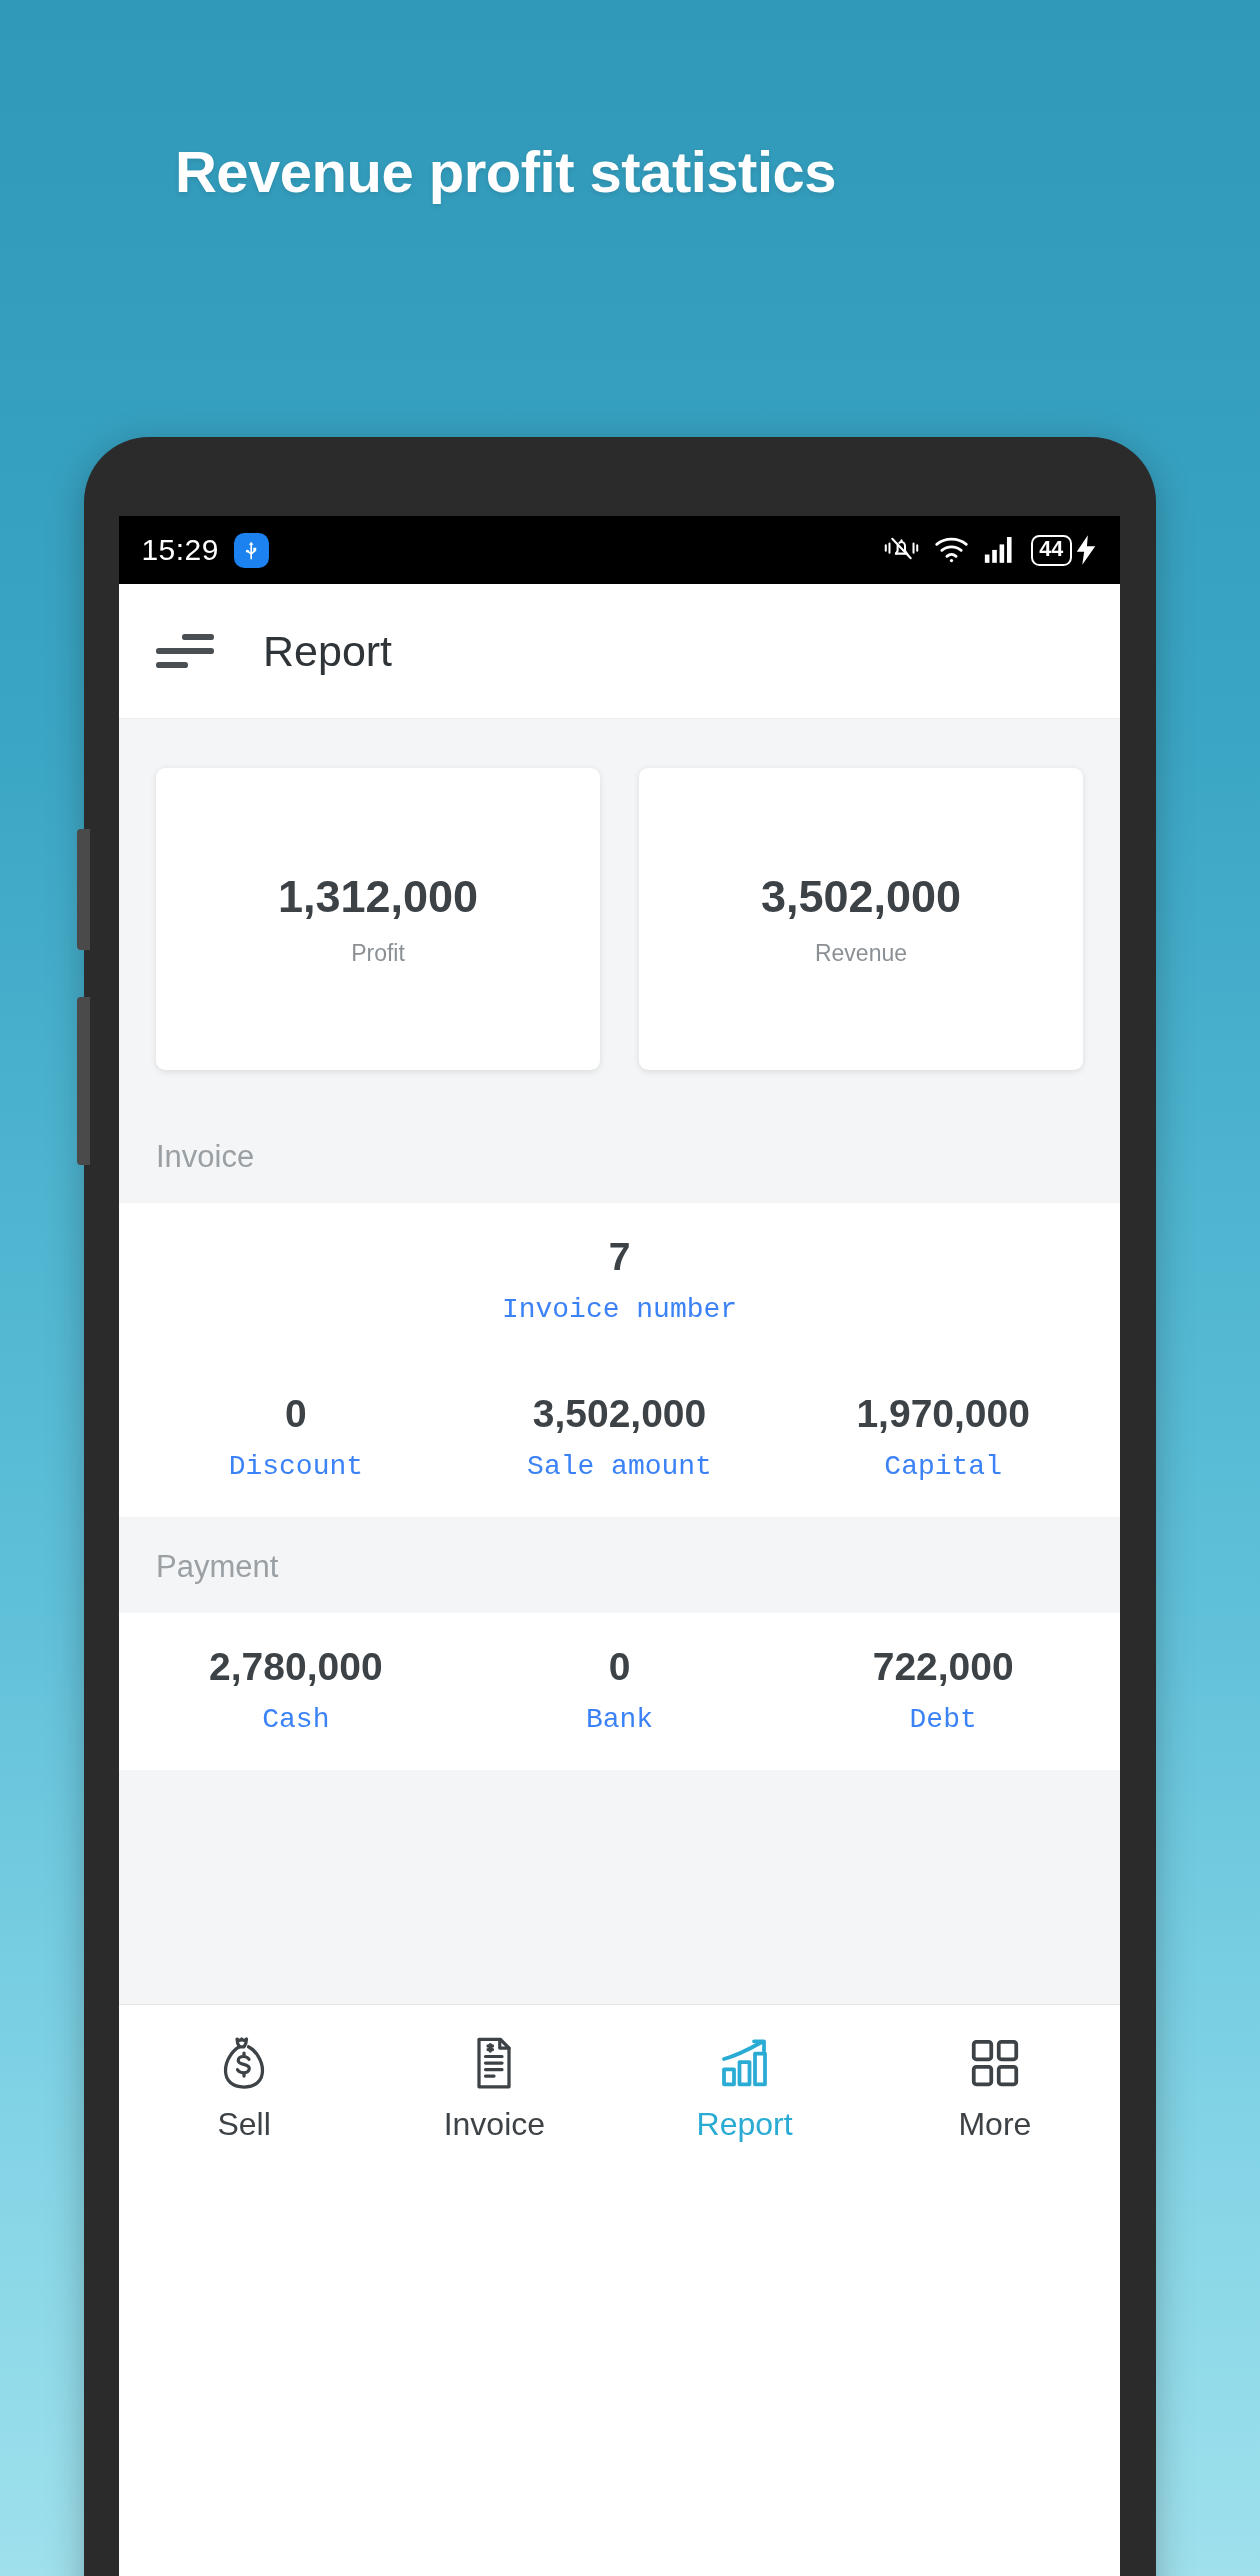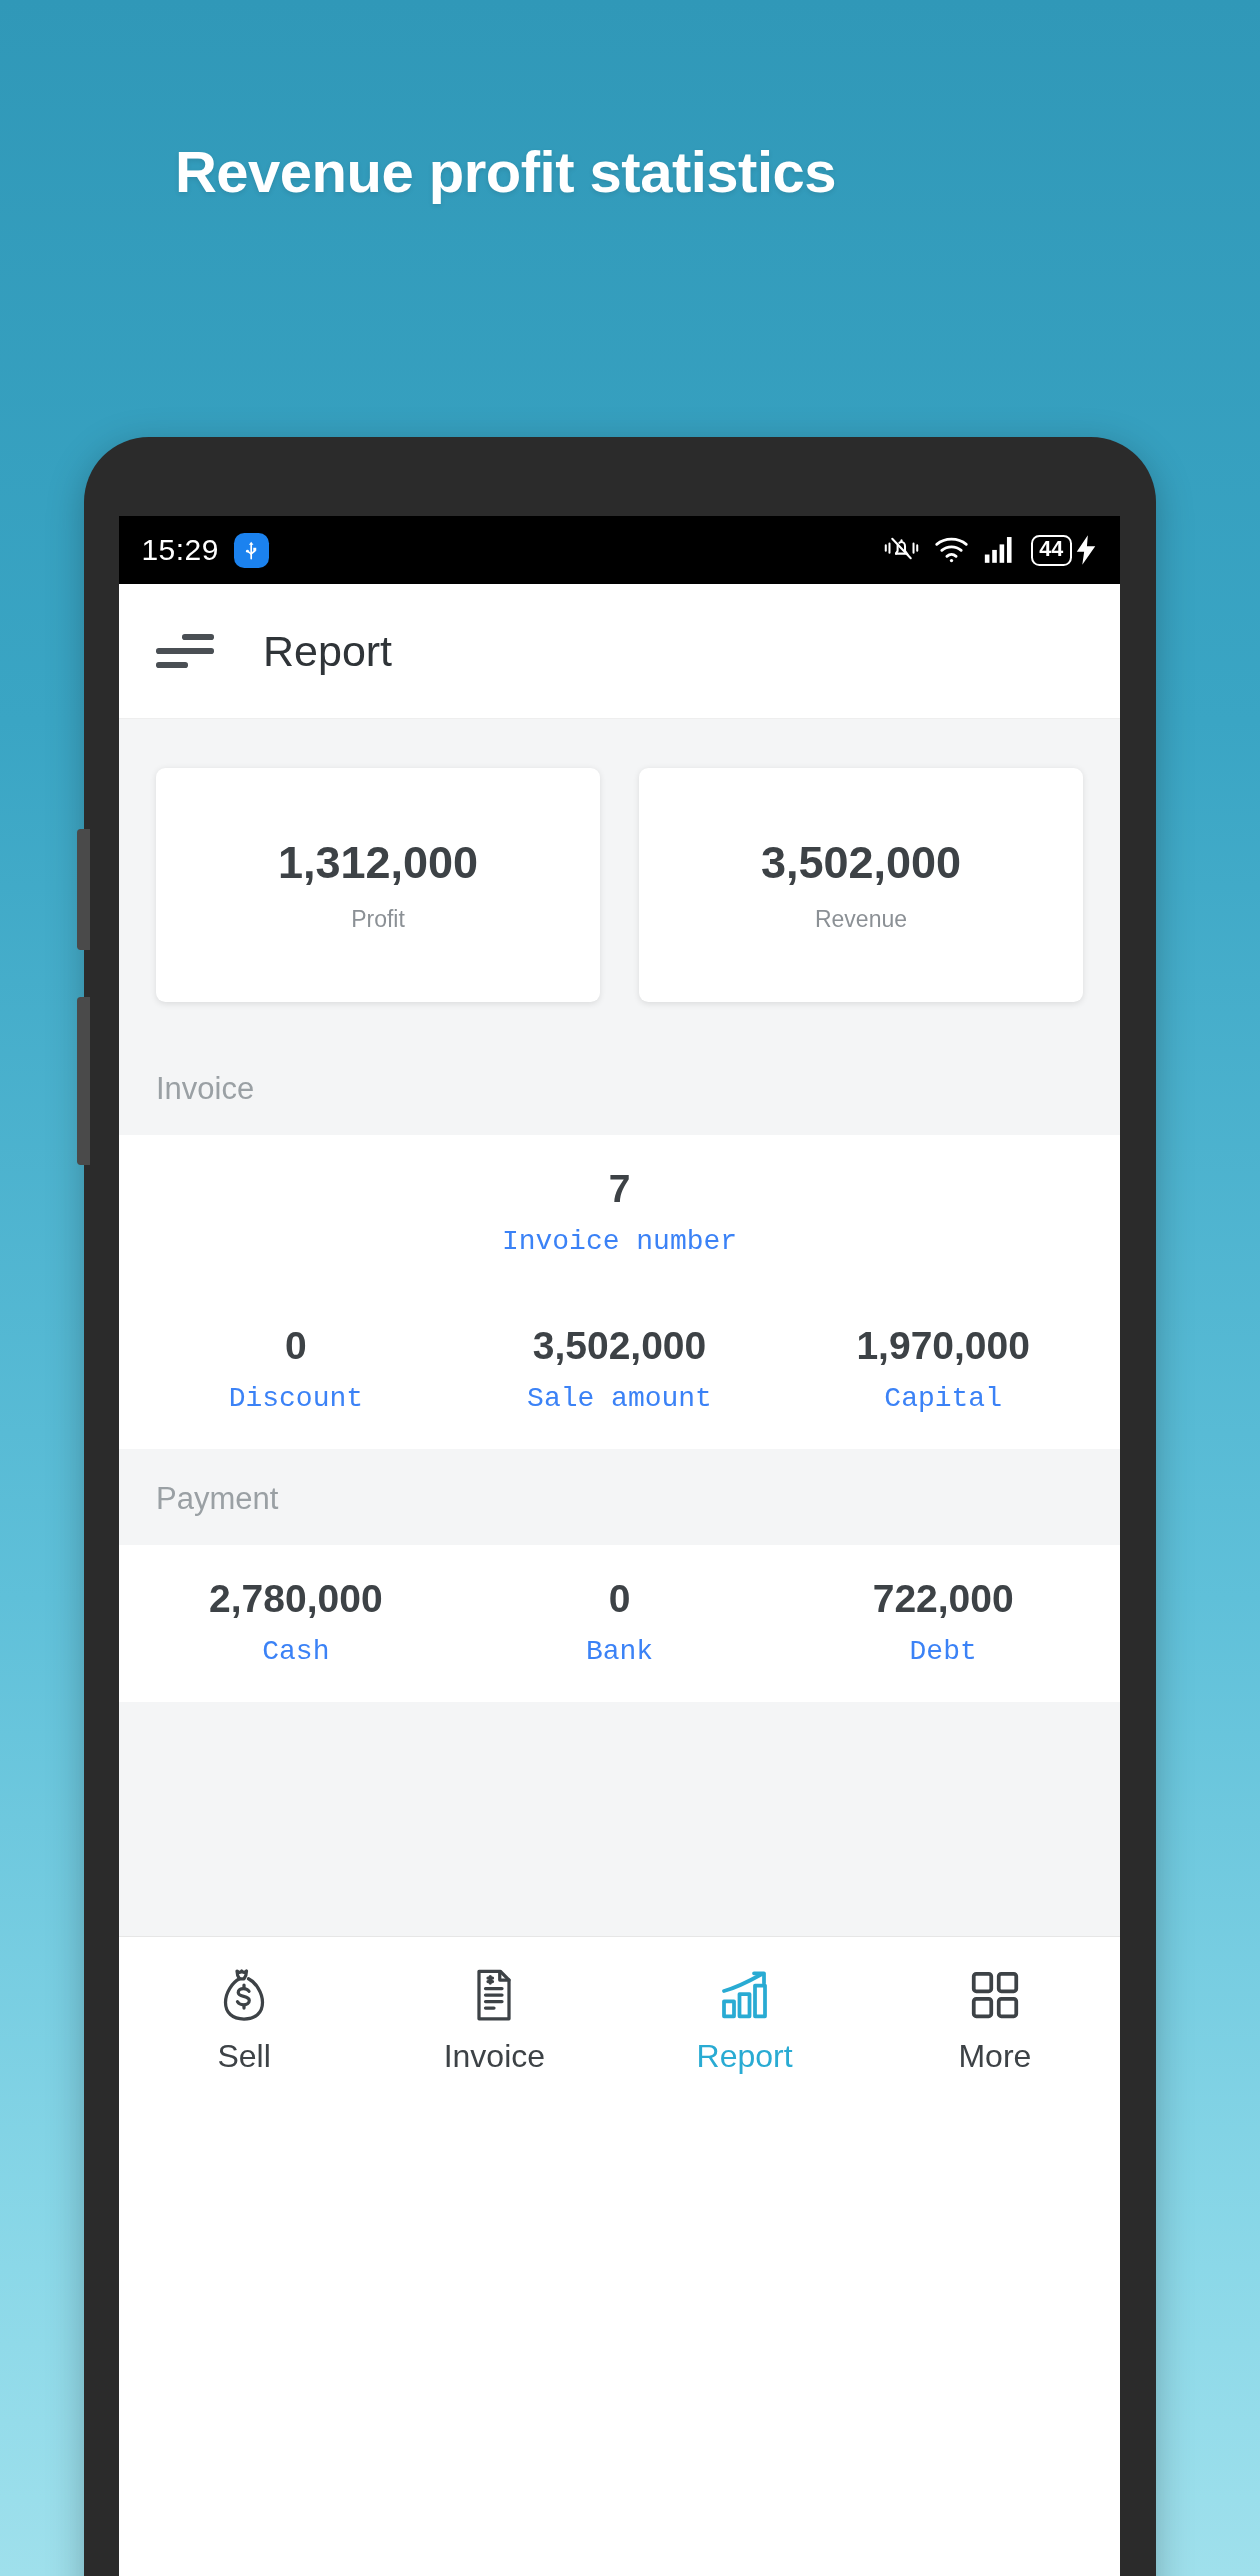--- a/index.html
+++ b/index.html
@@ -88,21 +88,21 @@
   .funnel{ width:52px; height:52px; }
 
   
   .body-area{ background:#f4f5f6; }
 
   .cards{
     display:flex; gap:39px; padding:49px 37px 37px 37px;
   }
   .card{
     flex:1; background:#ffffff; border-radius:9.3px;
-    height:234px; display:flex; flex-direction:column;
+    height:302px; display:flex; flex-direction:column;
     align-items:center; justify-content:center; gap:17px;
     box-shadow:0 1.9px 6.5px rgba(0,0,0,0.10);
   }
   .card-value{ font-size:45px; font-weight:bold; color:#3d4246; }
   .card-label{ font-size:23px; color:#8b9095; }
 
   .section-head{
     background:#f4f5f6; padding:32px 37px 28px 37px;
     font-size:31px; color:#9aa0a4;
   }

